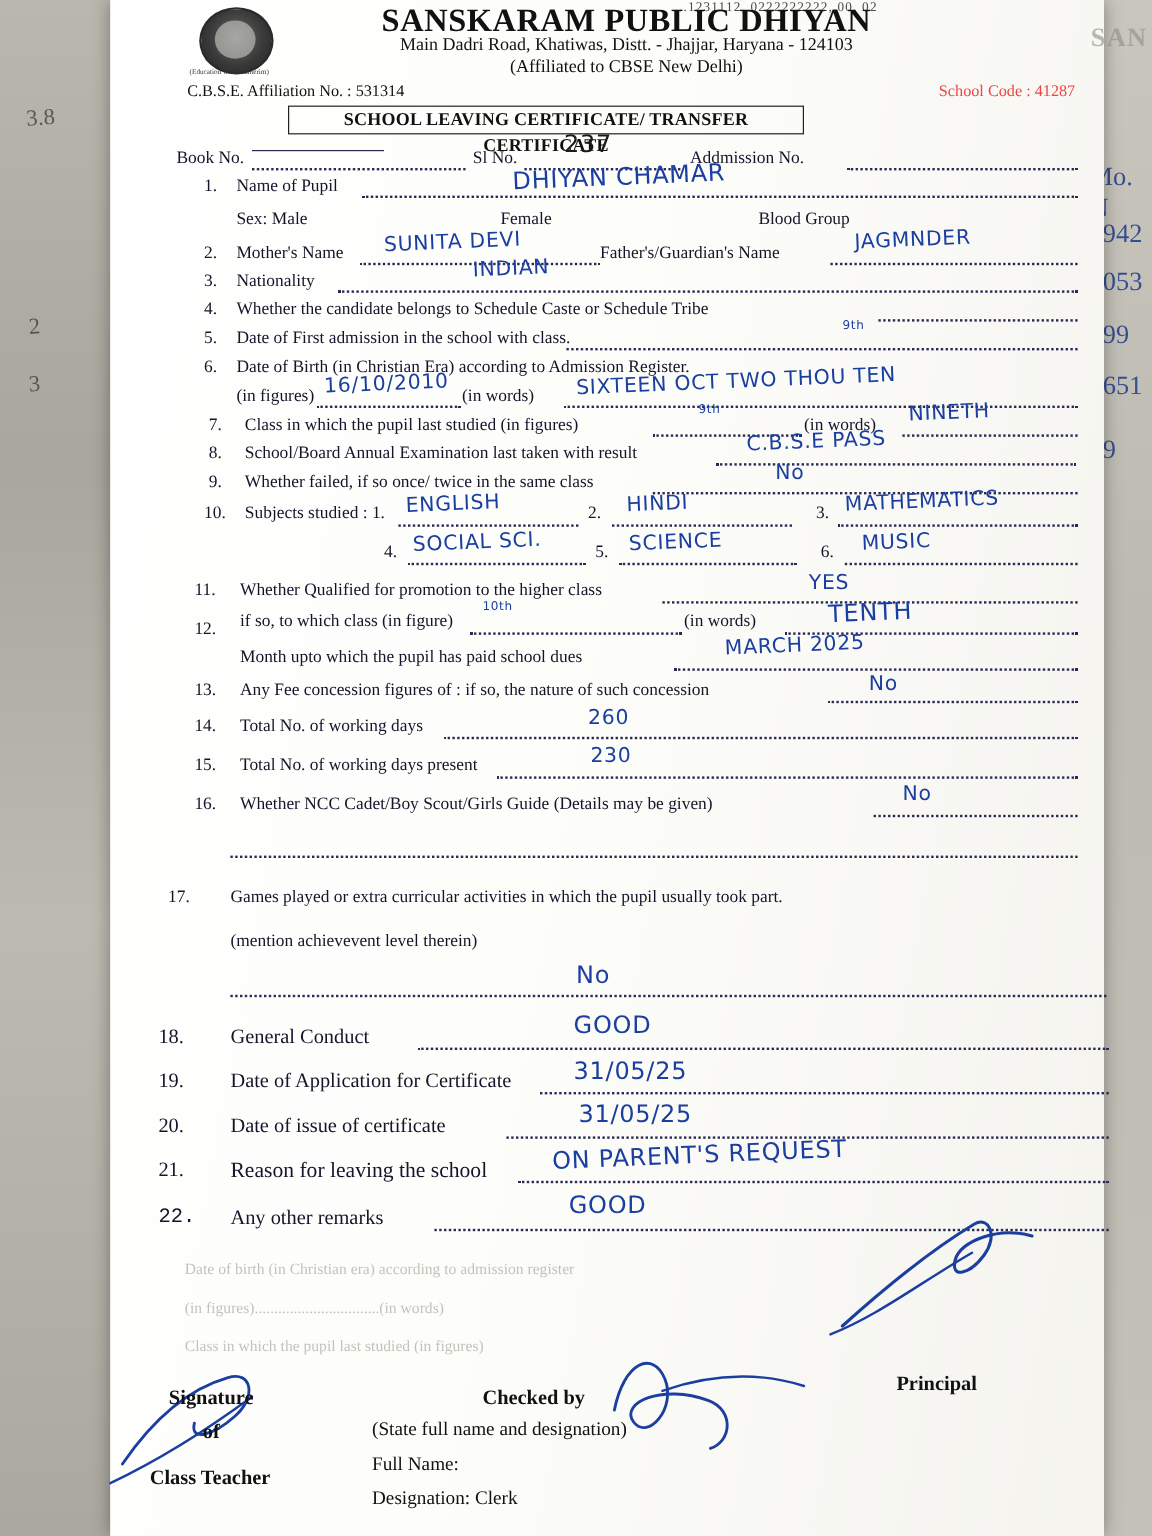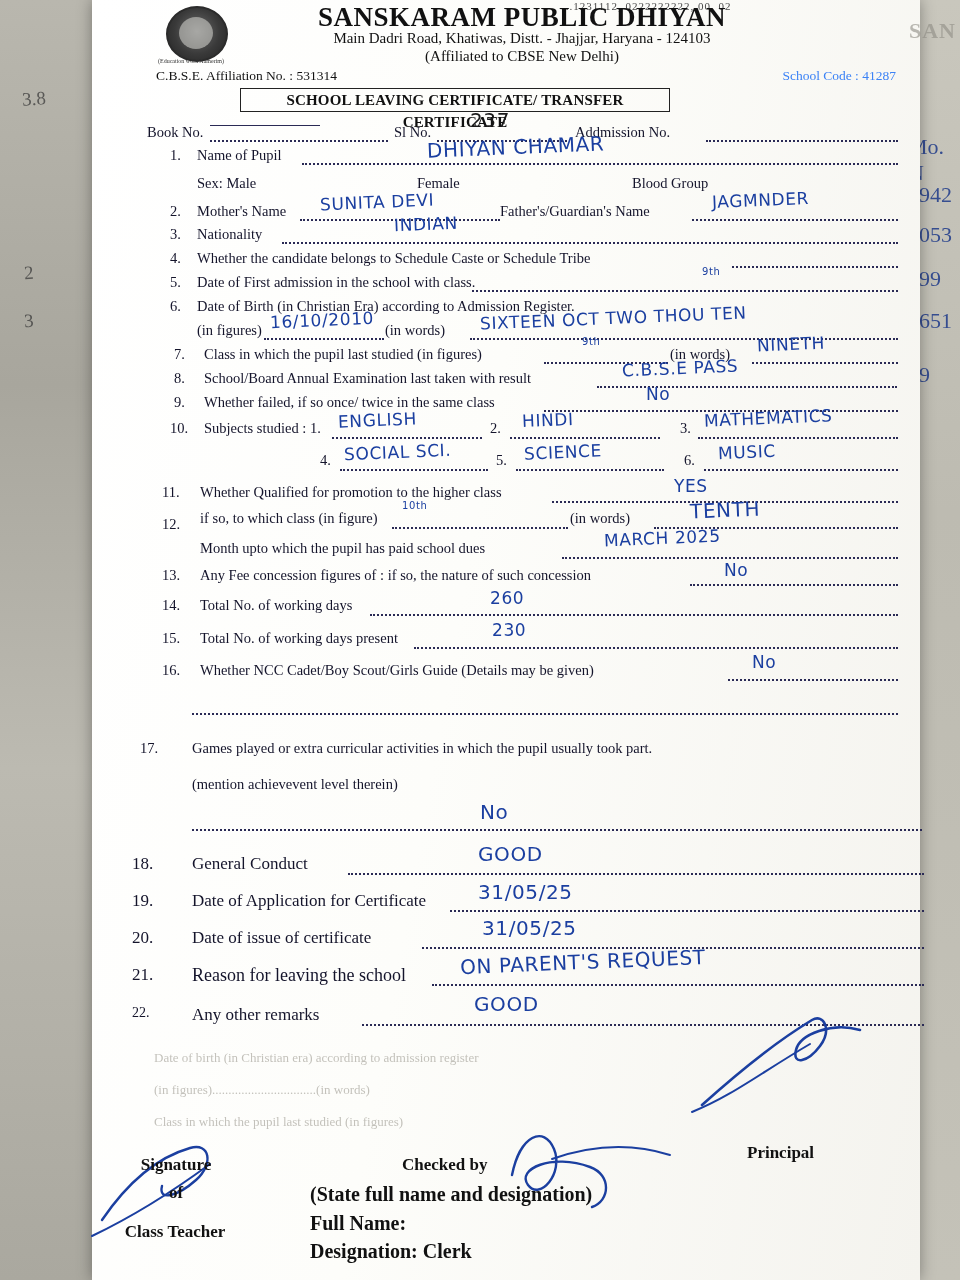--- a/index.html
+++ b/index.html
@@ -61,21 +61,21 @@
   }
   .school-addr{
     position:absolute;left:120px;top:30px;width:620px;text-align:center;
     font-size:15px;color:#111;
   }
   .school-aff{
     position:absolute;left:120px;top:48px;width:620px;text-align:center;
     font-size:15px;color:#111;
   }
   .cbse-no{position:absolute;left:64px;top:68px;font-size:13.5px;color:#111;}
-  .school-code{position:absolute;right:24px;top:68px;font-size:13.5px;color:#3b82f6;}
+  .school-code{position:absolute;right:24px;top:68px;font-size:13.5px;color:#ef4444;}
 
   .title-box{
     position:absolute;left:148px;top:88px;width:428px;height:22px;
     border:1.6px solid #222;text-align:center;
     font-weight:bold;font-size:15px;letter-spacing:.2px;line-height:22px;color:#111;
   }
 
   
   .lbl{position:absolute;font-size:14.5px;color:#14142b;white-space:nowrap;}
   .num{position:absolute;font-size:14.5px;color:#14142b;}
@@ -92,21 +92,21 @@
     font-size:17px;letter-spacing:.6px;transform:rotate(-1.2deg);
     white-space:nowrap;
   }
   .hw.sm{font-size:10px;}
   .hw.r2{transform:rotate(-2.4deg);}
   .hw.r0{transform:rotate(0deg);}
   .hw.big{font-size:20px;}
 
   
   .sig-label{position:absolute;font-weight:bold;font-size:17px;color:#111;}
-  .sig-sub{position:absolute;font-weight:bold;font-size:20px;color:#111;}
+  .sig-sub{position:absolute;font-weight:normal;font-size:16px;color:#111;}
   .faint{
     position:absolute;color:#9d9a91;font-size:13px;opacity:.6;
   }
   svg{overflow:visible;}
 </style>
 </head>
 <body>
 
 <div class="bg-left"></div>
 <div class="bg-right"></div>
@@ -293,21 +293,21 @@
   <div class="num" style="left:40px;top:928px;font-size:17px;">20.</div>
   <div class="lbl" style="left:100px;top:928px;font-size:17px;">Date of issue of certificate</div>
   <div class="dots" style="left:330px;top:946px;width:502px;"></div>
   <div class="hw big r0" style="left:390px;top:916px;">31/05/25</div>
 
   <div class="num" style="left:40px;top:965px;font-size:17px;">21.</div>
   <div class="lbl" style="left:100px;top:965px;font-size:18px;">Reason for leaving the school</div>
   <div class="dots" style="left:340px;top:983px;width:492px;"></div>
   <div class="hw big r2" style="left:368px;top:950px;">ON  PARENT'S   REQUEST</div>
 
-  <div class="num" style="left:40px;top:1005px;font-size:14px;">22.</div>
+  <div class="num" style="left:40px;top:1005px;font-size:17px;font-family:Liberation Mono, monospace;">22.</div>
   <div class="lbl" style="left:100px;top:1005px;font-size:17px;">Any other remarks</div>
   <div class="dots" style="left:270px;top:1023px;width:562px;"></div>
   <div class="hw big r0" style="left:382px;top:992px;">GOOD</div>
 
   <div class="faint" style="left:62px;top:1050px;">Date of birth (in Christian era) according to admission register</div>
   <div class="faint" style="left:62px;top:1082px;">(in figures)................................(in words)</div>
   <div class="faint" style="left:62px;top:1114px;">Class in which the pupil last studied (in figures)</div>
 
   <svg style="position:absolute;left:600px;top:1000px;" width="220" height="120">
     <path d="M10,105 C60,60 95,35 120,20 C132,13 140,30 128,46 C116,62 100,66 104,50 C108,34 140,22 168,30" fill="none" stroke="#1b3fa0" stroke-width="2.6" stroke-linecap="round"></path>

